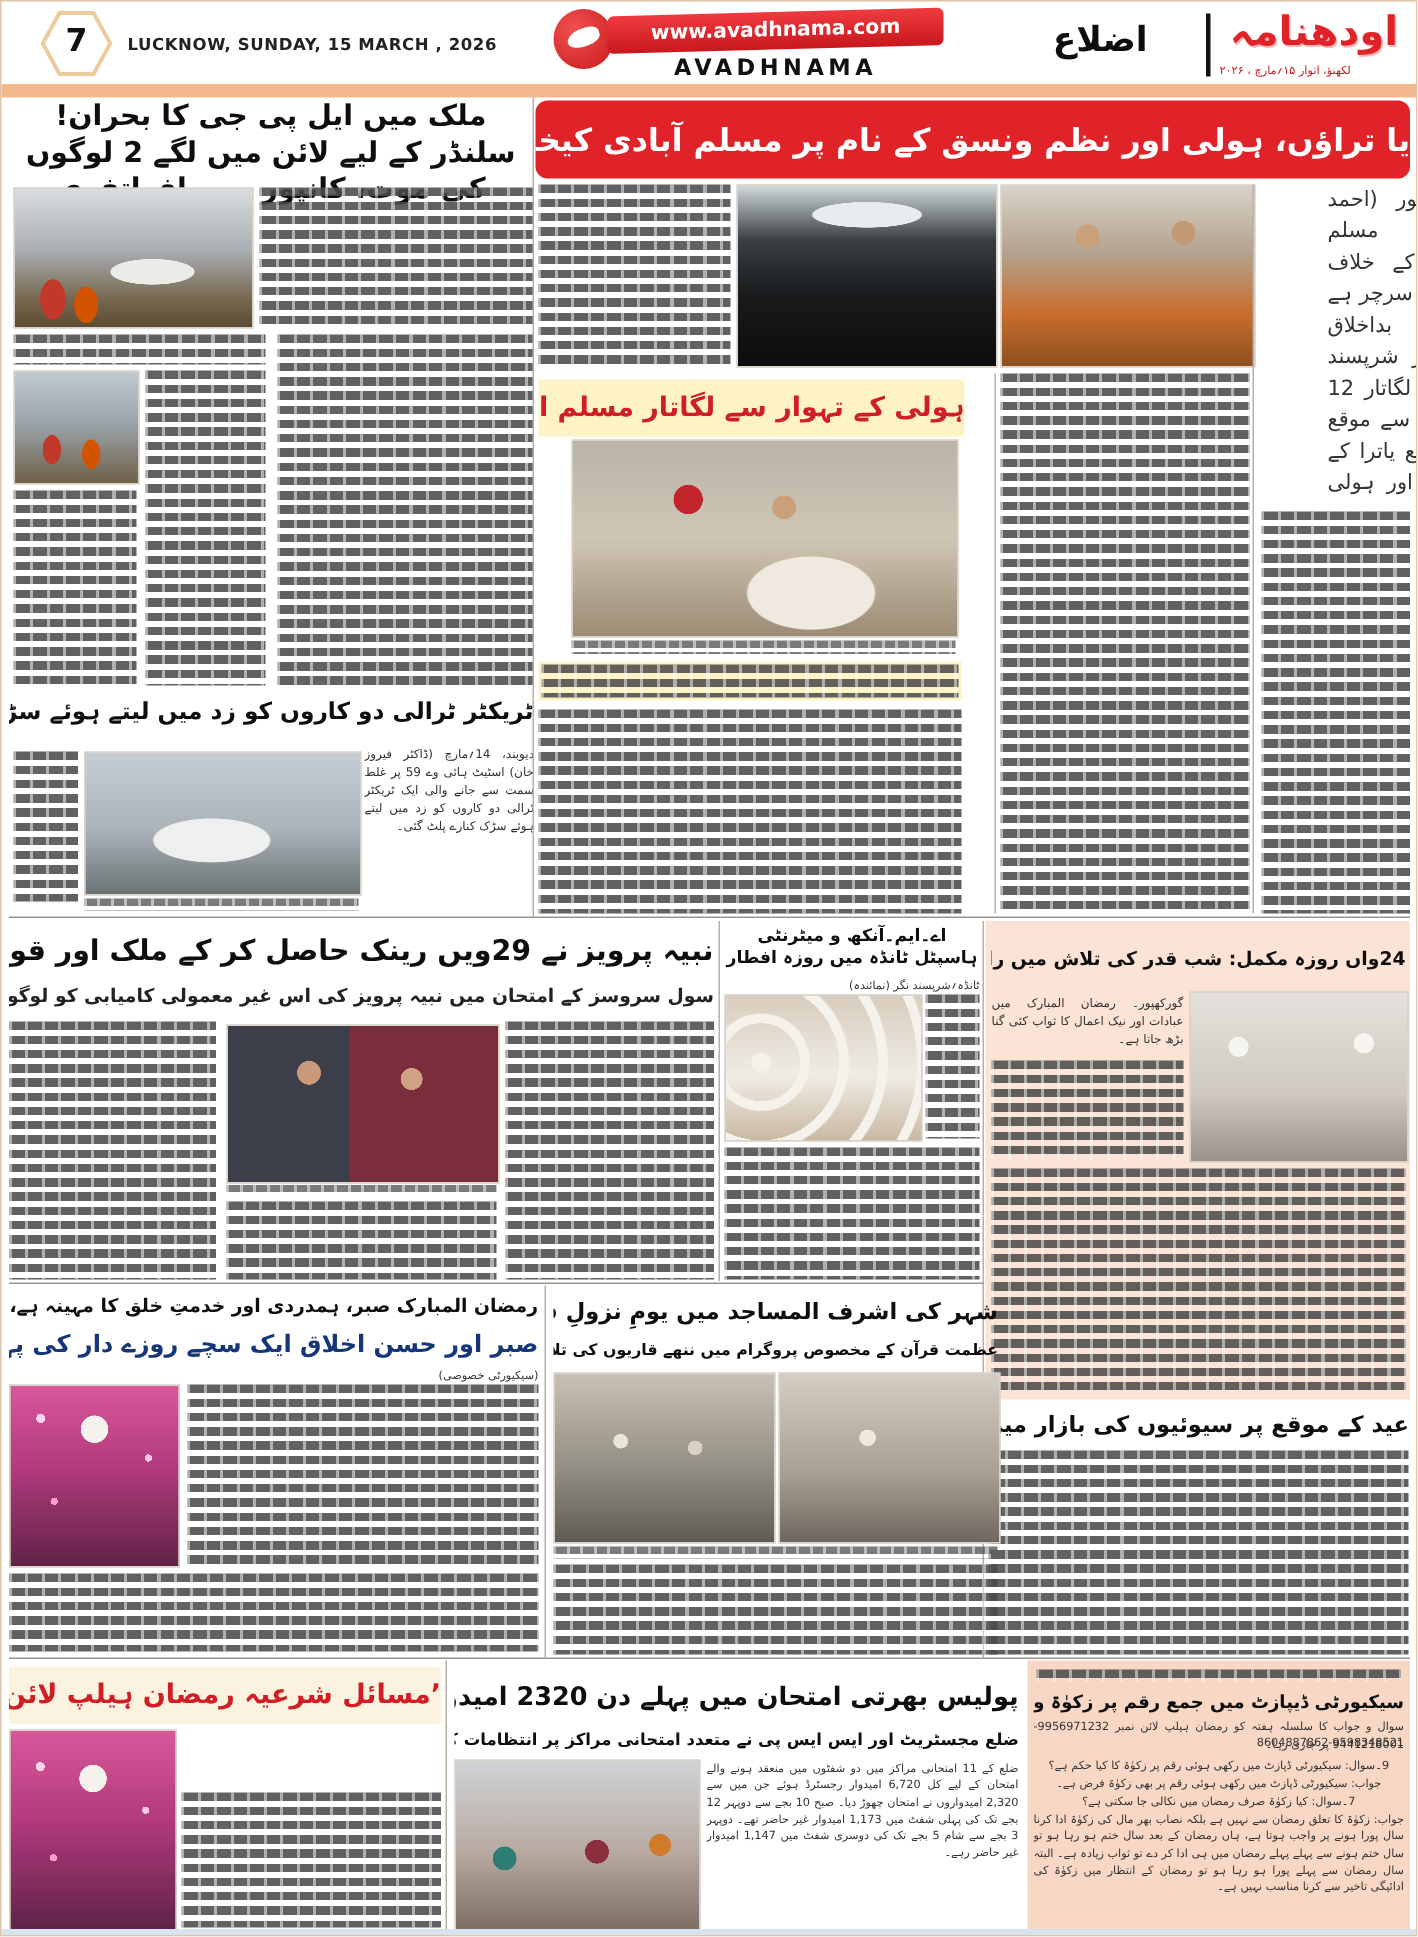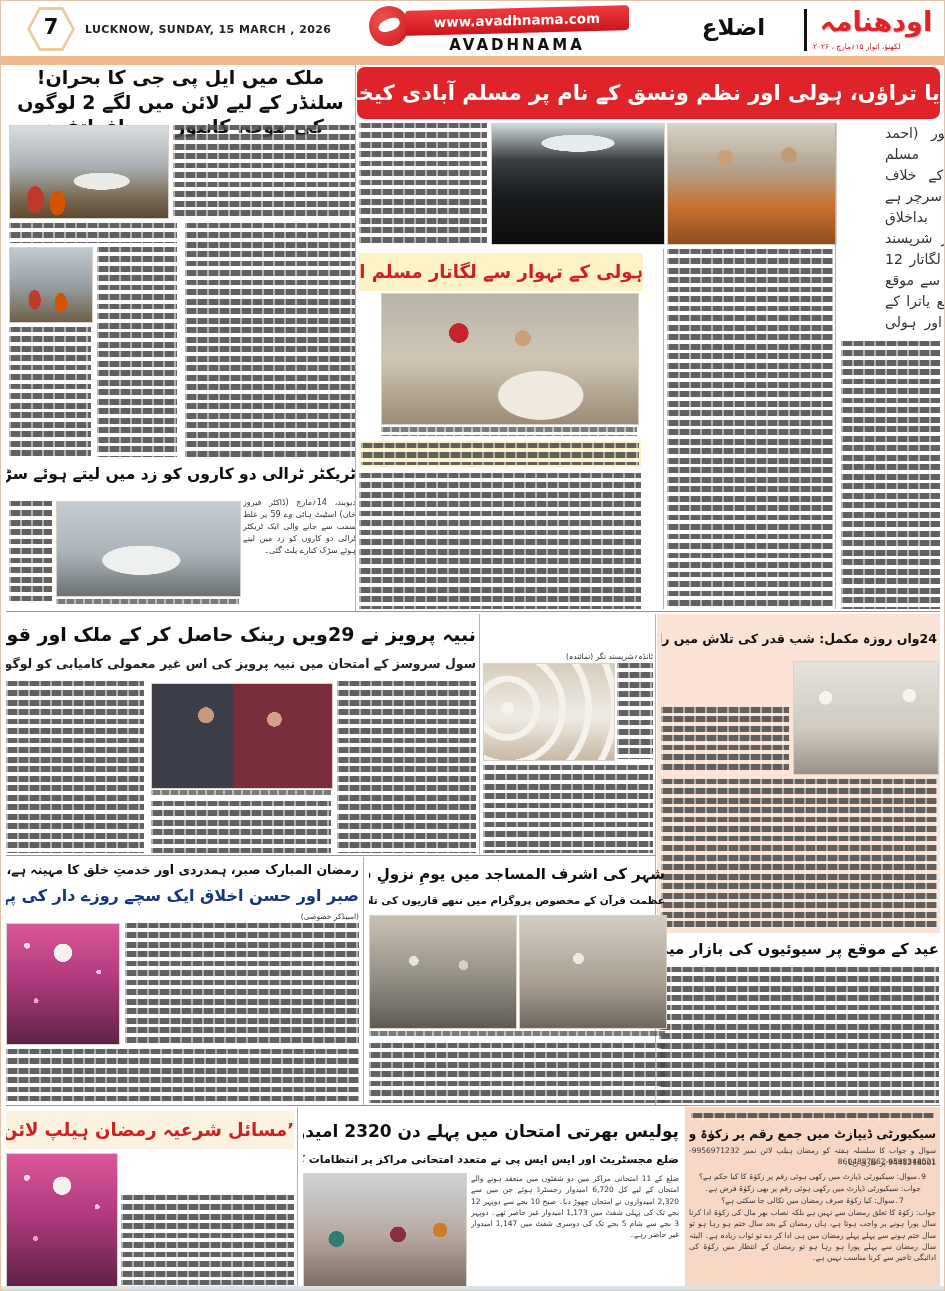--- a/index.html
+++ b/index.html
@@ -152,39 +152,41 @@
 
   <div class="abs uh nowrap" style="left:5px;top:615px;width:470px;height:36px;font-size:19px;line-height:36px;">نبیہ پرویز نے 29ویں رینک حاصل کر کے ملک اور قوم کا وقار بلند کیا ہے: نور محمد قریشی</div>
   <div class="abs uh nowrap" style="left:5px;top:653px;width:470px;height:20px;font-size:12.5px;line-height:20px;color:#222;">سول سروسز کے امتحان میں نبیہ پرویز کی اس غیر معمولی کامیابی کو لوگوں نے مشعل راہ قرار دیا</div>
   <div class="photo ph-couple" style="left:150px;top:682px;width:180px;height:104px;"></div>
   <div class="cap" style="left:150px;top:789px;width:180px;height:8px;"></div>
   <div class="tx" style="left:5px;top:680px;width:138px;height:172px;"></div>
   <div class="tx" style="left:336px;top:680px;width:139px;height:172px;"></div>
   <div class="tx" style="left:150px;top:800px;width:180px;height:52px;"></div>
   <div class="vr" style="left:478px;top:613px;height:240px;"></div>
 
+  <div class="abs uh" style="left:482px;top:615px;width:170px;height:34px;font-size:11.5px;">اے۔ایم۔آنکھ و میٹرنٹی ہاسپٹل ٹانڈہ میں روزہ افطار</div>
   <div class="abs urd" style="left:565px;top:650px;width:87px;font-size:7.5px;text-align:center;">ٹانڈہ؍شرپسند نگر (نمائندہ)</div>
   <div class="photo ph-iftar" style="left:482px;top:662px;width:130px;height:96px;"></div>
   <div class="tx" style="left:616px;top:662px;width:36px;height:96px;"></div>
   <div class="tx" style="left:482px;top:764px;width:170px;height:88px;"></div>
   <div class="vr" style="left:654px;top:613px;height:491px;"></div>
 
   <div class="abs" style="left:656px;top:613px;width:283px;height:319px;background:#fbe3d6;"></div>
   <div class="abs uh" style="left:660px;top:621px;width:276px;height:34px;font-size:12.5px;line-height:34px;white-space:nowrap;overflow:hidden;">24واں روزہ مکمل: شب قدر کی تلاش میں رات بھر عبادتیں کر رہے ہیں مومنین</div>
+  <div class="abs urd" style="left:660px;top:662px;width:128px;height:40px;overflow:hidden;">گورکھپور۔ رمضان المبارک میں عبادات اور نیک اعمال کا ثواب کئی گنا بڑھ جاتا ہے۔</div>
   <div class="tx" style="left:660px;top:706px;width:128px;height:66px;"></div>
   <div class="photo ph-clerics" style="left:792px;top:660px;width:144px;height:112px;"></div>
   <div class="tx" style="left:660px;top:778px;width:276px;height:148px;"></div>
 
   <div class="abs uh nowrap" style="left:658px;top:936px;width:280px;height:24px;font-size:15px;line-height:24px;">عید کے موقع پر سیوئیوں کی بازار میں خاصی چہل پہل</div>
   <div class="tx" style="left:658px;top:966px;width:280px;height:136px;"></div>
 
   <div class="hr" style="left:5px;top:854px;width:650px;"></div>
   <div class="abs uh nowrap" style="left:5px;top:858px;width:353px;height:22px;font-size:12.5px;line-height:22px;">رمضان المبارک صبر، ہمدردی اور خدمتِ خلق کا مہینہ ہے، ندیم عباس زیدی</div>
   <div class="abs uh nowrap" style="left:5px;top:882px;width:353px;height:26px;font-size:16px;line-height:26px;color:#16367a;">صبر اور حسن اخلاق ایک سچے روزے دار کی پہچان ہے</div>
-  <div class="abs urd" style="left:190px;top:910px;width:168px;font-size:7.5px;">(امبیڈکر خصوصی)</div>
+  <div class="abs urd" style="left:190px;top:910px;width:168px;font-size:7.5px;">(سیکیورٹی خصوصی)</div>
   <div class="photo ph-bokeh" style="left:5px;top:922px;width:112px;height:120px;"></div>
   <div class="tx" style="left:124px;top:922px;width:234px;height:120px;"></div>
   <div class="tx" style="left:5px;top:1048px;width:353px;height:52px;"></div>
   <div class="vr" style="left:362px;top:856px;height:248px;"></div>
 
   <div class="abs uh nowrap" style="left:368px;top:858px;width:296px;height:30px;font-size:15px;line-height:30px;">شہر کی اشرف المساجد میں یومِ نزولِ قرآن پر پروگرام کا انعقاد</div>
   <div class="abs uh nowrap" style="left:368px;top:890px;width:296px;height:18px;font-size:10.5px;line-height:18px;">عظمت قرآن کے مخصوص پروگرام میں ننھے قاریوں کی تلاوت نے سماں باندھ دیا</div>
   <div class="photo ph-quran1" style="left:368px;top:914px;width:146px;height:112px;"></div>
   <div class="photo ph-quran2" style="left:518px;top:914px;width:146px;height:112px;"></div>
   <div class="cap" style="left:368px;top:1030px;width:296px;height:8px;"></div>

